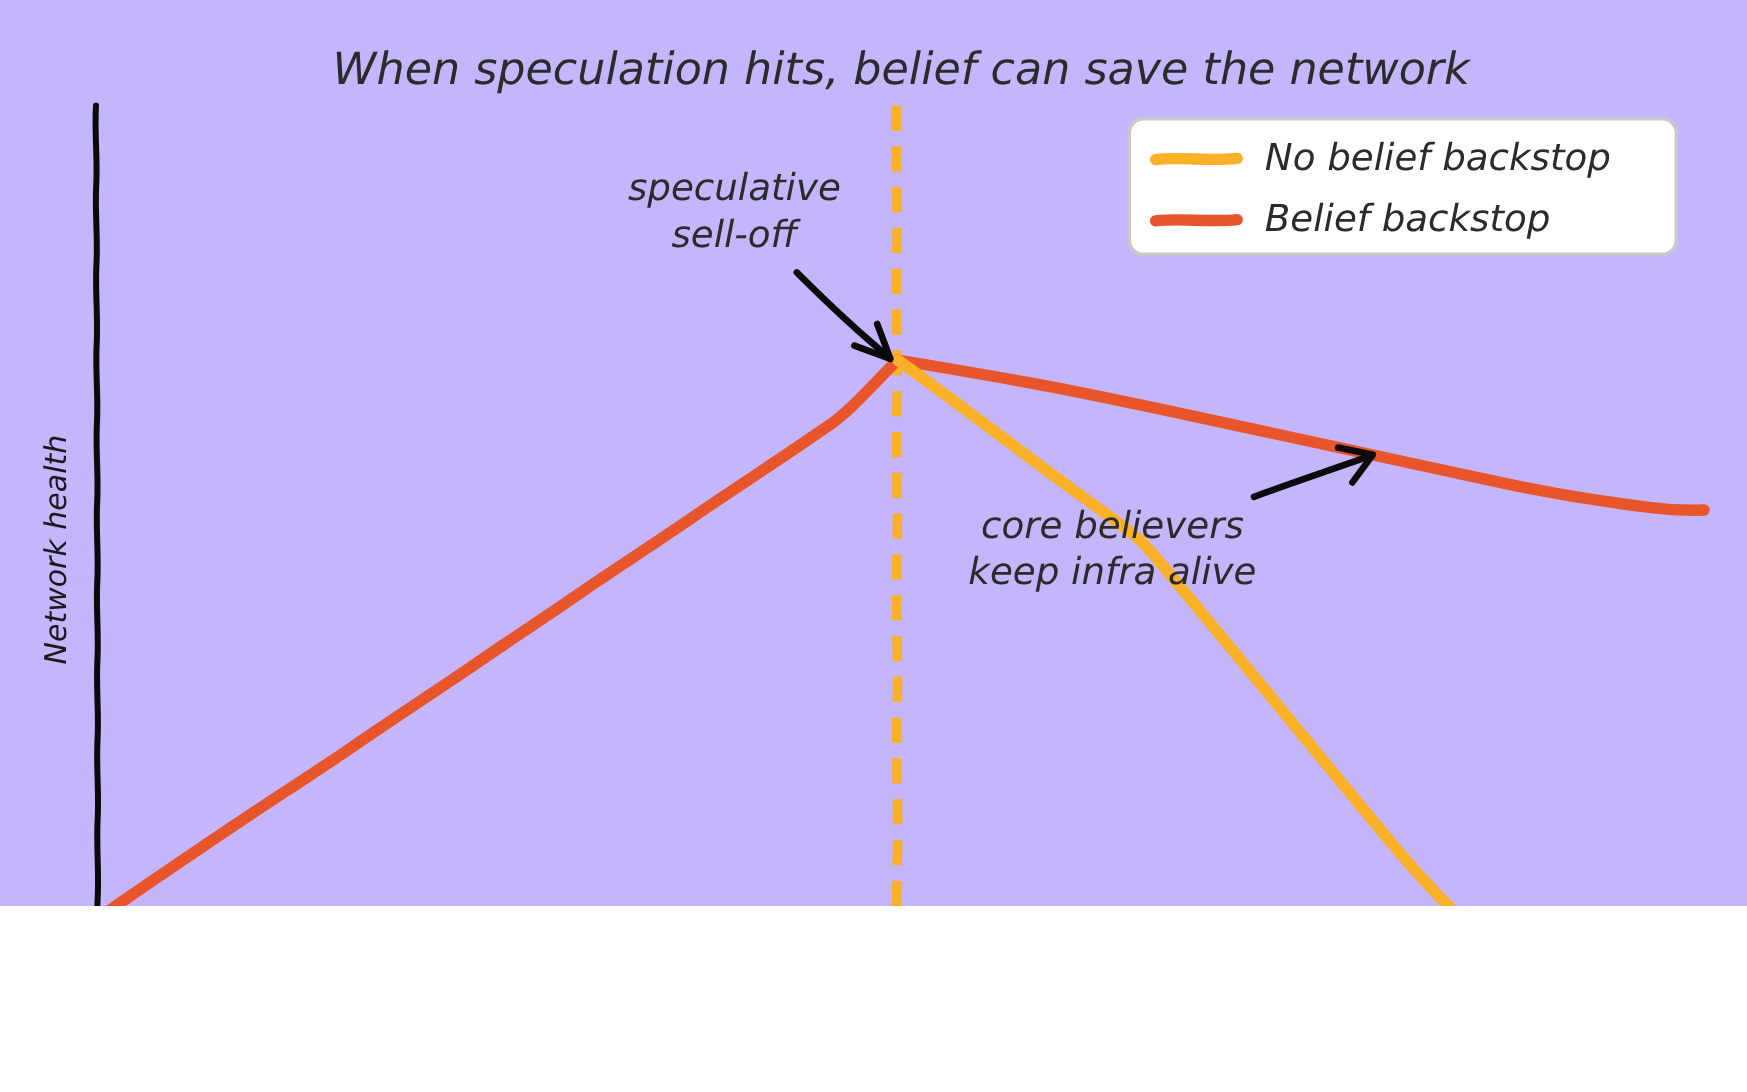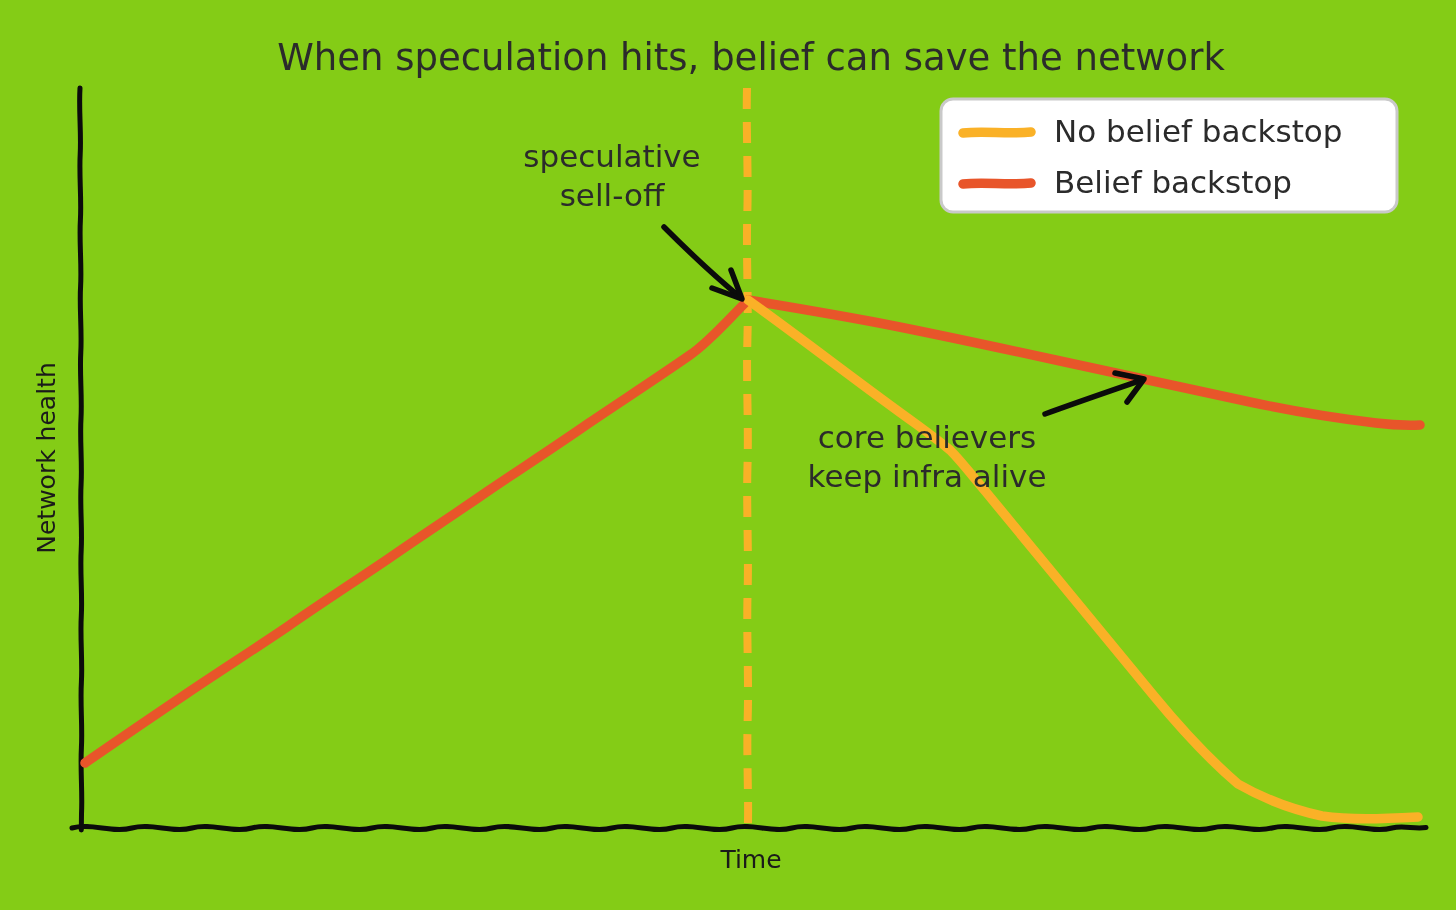--- a/index.html
+++ b/index.html
@@ -4,24 +4,25 @@
 <title>When speculation hits, belief can save the network</title>
 <style>
   html, body {
     margin: 0;
     padding: 0;
     background: #ffffff;
   }
   #page {
     position: relative;
     width: 1456px;
-    height: 910px;
-    background: #84cc16;
+    height: 755px;
+    background: #c4b5fd;
     overflow: hidden;
     font-family: "DejaVu Sans", "Liberation Sans", sans-serif;
+    font-style: italic;
   }
   #chart-svg {
     position: absolute;
     left: 0;
     top: 0;
     width: 1456px;
     height: 910px;
   }
   .chart-title {
     font-size: 37px;

